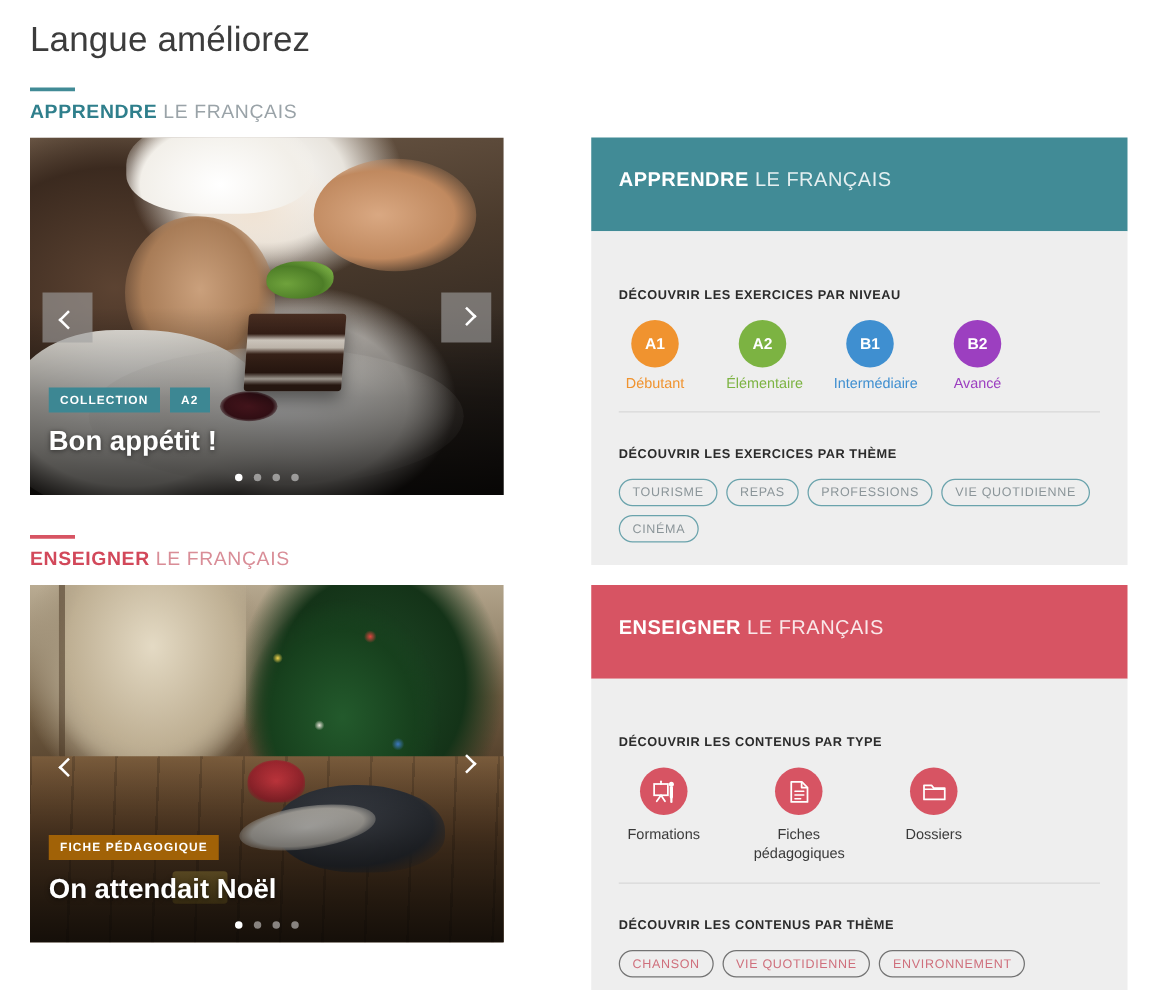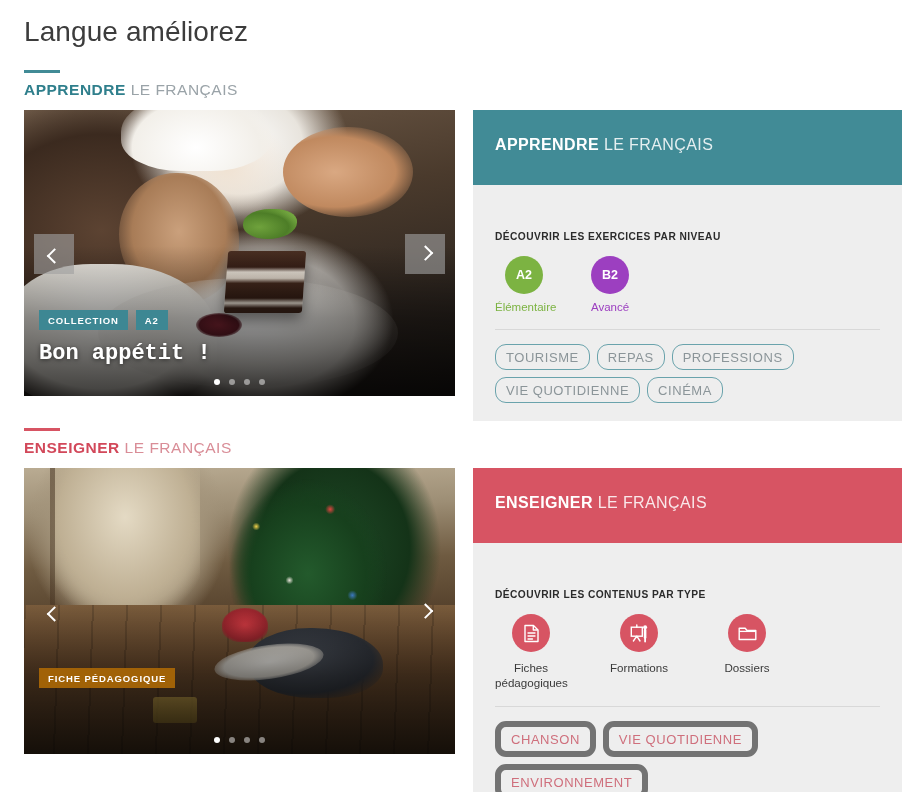--- a/index.html
+++ b/index.html
@@ -31,21 +31,21 @@
   .head-learn { left: 24px; top: 81px; }
   .head-learn b { color: #2f7f8c; }
 
   .rule-teach { left: 24px; top: 428px; background: #d75463; }
   .head-teach { left: 24px; top: 439px; }
   .head-teach b { color: #d2485a; }
   .head-teach span { color: #d98d97; }
 
   
   .carousel {
-    position: absolute; left: 24px; width: 431px; height: 286px;
+    position: absolute; left: 24px; width: 379px; height: 286px;
     overflow: hidden;
   }
   .car-learn { top: 110px; }
   .car-teach { top: 468px; }
 
   .car-img { position: absolute; inset: 0; }
 
   
   .img-food {
     background:
@@ -189,21 +189,20 @@
     font-size: 9.5px; font-weight: 700; color: #fff;
     letter-spacing: .9px; padding: 5px 9px 4px;
   }
   .badge.teal { background: #3d8793; }
   .badge.red  { background: #a16207; }
 
   .car-title {
     position: absolute; left: 15px; bottom: 30px;
     font-size: 22px; font-weight: 700; color: #fff;
     text-shadow: 0 1px 4px rgba(0,0,0,.55);
-    font-family: Liberation Mono, monospace;
   }
 
   .car-dots { position: absolute; left: 0; right: 0; bottom: 11px; display: flex; justify-content: center; gap: 9px; }
   .dot { width: 6px; height: 6px; border-radius: 50%; background: rgba(255,255,255,.48); cursor: pointer; }
   .dot.on { background: #fff; }
 
   
   .panel { position: absolute; left: 473px; width: 429px; }
   .panel-learn { top: 110px; }
   .panel-teach { top: 468px; }
@@ -240,25 +239,25 @@
   .type { width: 72px; text-align: center; cursor: pointer; }
   .type-circle {
     width: 38px; height: 38px; border-radius: 50%; margin: 0 auto 8px;
     background: #d75463; display: flex; align-items: center; justify-content: center;
   }
   .type-name { font-size: 11.6px; color: #3a3a3a; line-height: 15px; }
 
   
   .pills { display: flex; flex-wrap: wrap; gap: 7px; }
   .pill {
-    font-size: 13px; letter-spacing: .55px; padding: 5px 10px 4px;
+    font-size: 10px; letter-spacing: .55px; padding: 5px 10px 4px;
     border-radius: 11px; cursor: pointer; white-space: nowrap; text-align: right;
   }
   .pill.teal { border: 1px solid #6aa3ac; color: #8b9599; }
-  .pill.red  { border: 6px solid #737373; color: #cf6f7c; }
+  .pill.red  { border: 1px solid #737373; color: #cf6f7c; }
 </style>
 </head>
 <body>
 
 <div class="page">
 
   <h1 class="page-title">Langue améliorez</h1>
 
   <div class="sec-rule rule-learn"></div>
   <div class="sec-head head-learn">
@@ -303,31 +302,40 @@
     <div class="panel-head teal">
       <h2>
         <b>APPRENDRE</b><span> LE FRANÇAIS</span>
       </h2>
     </div>
 
     <div class="panel-body">
       <div class="block-label">DÉCOUVRIR LES EXERCICES PAR NIVEAU</div>
       <div class="levels">
         <div class="level">
+          <div class="lvl-circle" style="background:#f0932f">A1</div>
+          <div class="lvl-name" style="color:#f0932f">Débutant</div>
+        </div>
+        <div class="level">
           <div class="lvl-circle" style="background:#7cb342">A2</div>
           <div class="lvl-name" style="color:#7cb342">Élémentaire</div>
+        </div>
+        <div class="level">
+          <div class="lvl-circle" style="background:#3f8fd0">B1</div>
+          <div class="lvl-name" style="color:#3f8fd0">Intermédiaire</div>
         </div>
         <div class="level">
           <div class="lvl-circle" style="background:#9c3fc0">B2</div>
           <div class="lvl-name" style="color:#9c3fc0">Avancé</div>
         </div>
       </div>
 
       <div class="divider"></div>
 
+      <div class="block-label">DÉCOUVRIR LES EXERCICES PAR THÈME</div>
       <div class="pills">
         <span class="pill teal">TOURISME</span>
         <span class="pill teal">REPAS</span>
         <span class="pill teal">PROFESSIONS</span>
         <span class="pill teal">VIE QUOTIDIENNE</span>
         <span class="pill teal">CINÉMA</span>
       </div>
     </div>
   </div>
 
@@ -351,78 +359,80 @@
     <div class="car-arrow left">
       <span class="chev l"></span>
     </div>
     <div class="car-arrow right">
       <span class="chev r"></span>
     </div>
 
     <div class="car-badges">
       <span class="badge red">FICHE PÉDAGOGIQUE</span>
     </div>
+    <div class="car-title">On attendait Noël</div>
 
     <div class="car-dots">
       <span class="dot on"></span>
       <span class="dot"></span>
       <span class="dot"></span>
       <span class="dot"></span>
     </div>
   </div>
 
   <div class="panel panel-teach">
     <div class="panel-head red">
       <h2>
         <b>ENSEIGNER</b><span> LE FRANÇAIS</span>
       </h2>
     </div>
 
     <div class="panel-body">
       <div class="block-label">DÉCOUVRIR LES CONTENUS PAR TYPE</div>
       <div class="types">
-
-        <div class="type">
-          <div class="type-circle">
-            <svg width="17" height="19" viewBox="0 0 17 19" fill="none" aria-hidden="true">
-              <path d="M2 1.5h8.5L15 6v11.5H2z" stroke="#fff" stroke-width="1.4" stroke-linejoin="round"></path>
-              <path d="M10.3 1.6V6h4.4" stroke="#fff" stroke-width="1.4" stroke-linejoin="round"></path>
-              <path d="M5 9h7M5 12h7M5 15h4.5" stroke="#fff" stroke-width="1.3" stroke-linecap="round"></path>
-            </svg>
-          </div>
-          <div class="type-name">Fiches pédagogiques</div>
-        </div>
 
         <div class="type">
           <div class="type-circle">
             <svg width="19" height="19" viewBox="0 0 19 19" fill="none" aria-hidden="true">
               <rect x="1.3" y="3.2" width="11" height="9" stroke="#fff" stroke-width="1.4"></rect>
               <path d="M6.8 12.2L3.4 17M6.8 12.2L10 17" stroke="#fff" stroke-width="1.4" stroke-linecap="round"></path>
               <path d="M6.8 1v2.2" stroke="#fff" stroke-width="1.4" stroke-linecap="round"></path>
               <circle cx="15.1" cy="3.3" r="2" fill="#fff"></circle>
               <path d="M15.1 6v7.5" stroke="#fff" stroke-width="2.6" stroke-linecap="round"></path>
               <path d="M15.1 13.5v4" stroke="#fff" stroke-width="1.8" stroke-linecap="round"></path>
             </svg>
           </div>
           <div class="type-name">Formations</div>
         </div>
 
         <div class="type">
           <div class="type-circle">
+            <svg width="17" height="19" viewBox="0 0 17 19" fill="none" aria-hidden="true">
+              <path d="M2 1.5h8.5L15 6v11.5H2z" stroke="#fff" stroke-width="1.4" stroke-linejoin="round"></path>
+              <path d="M10.3 1.6V6h4.4" stroke="#fff" stroke-width="1.4" stroke-linejoin="round"></path>
+              <path d="M5 9h7M5 12h7M5 15h4.5" stroke="#fff" stroke-width="1.3" stroke-linecap="round"></path>
+            </svg>
+          </div>
+          <div class="type-name">Fiches pédagogiques</div>
+        </div>
+
+        <div class="type">
+          <div class="type-circle">
             <svg width="19" height="16" viewBox="0 0 19 16" fill="none" aria-hidden="true">
               <path d="M1.2 3.2h6l1.8 2.3h8.8v9H1.2z" stroke="#fff" stroke-width="1.4" stroke-linejoin="round"></path>
               <path d="M1.2 6.4h16.6" stroke="#fff" stroke-width="1.3"></path>
             </svg>
           </div>
           <div class="type-name">Dossiers</div>
         </div>
       </div>
 
       <div class="divider"></div>
 
+      <div class="block-label">DÉCOUVRIR LES CONTENUS PAR THÈME</div>
       <div class="pills">
         <span class="pill red">CHANSON</span>
         <span class="pill red">VIE QUOTIDIENNE</span>
         <span class="pill red">ENVIRONNEMENT</span>
 
       </div>
     </div>
   </div>
 
 </div>

